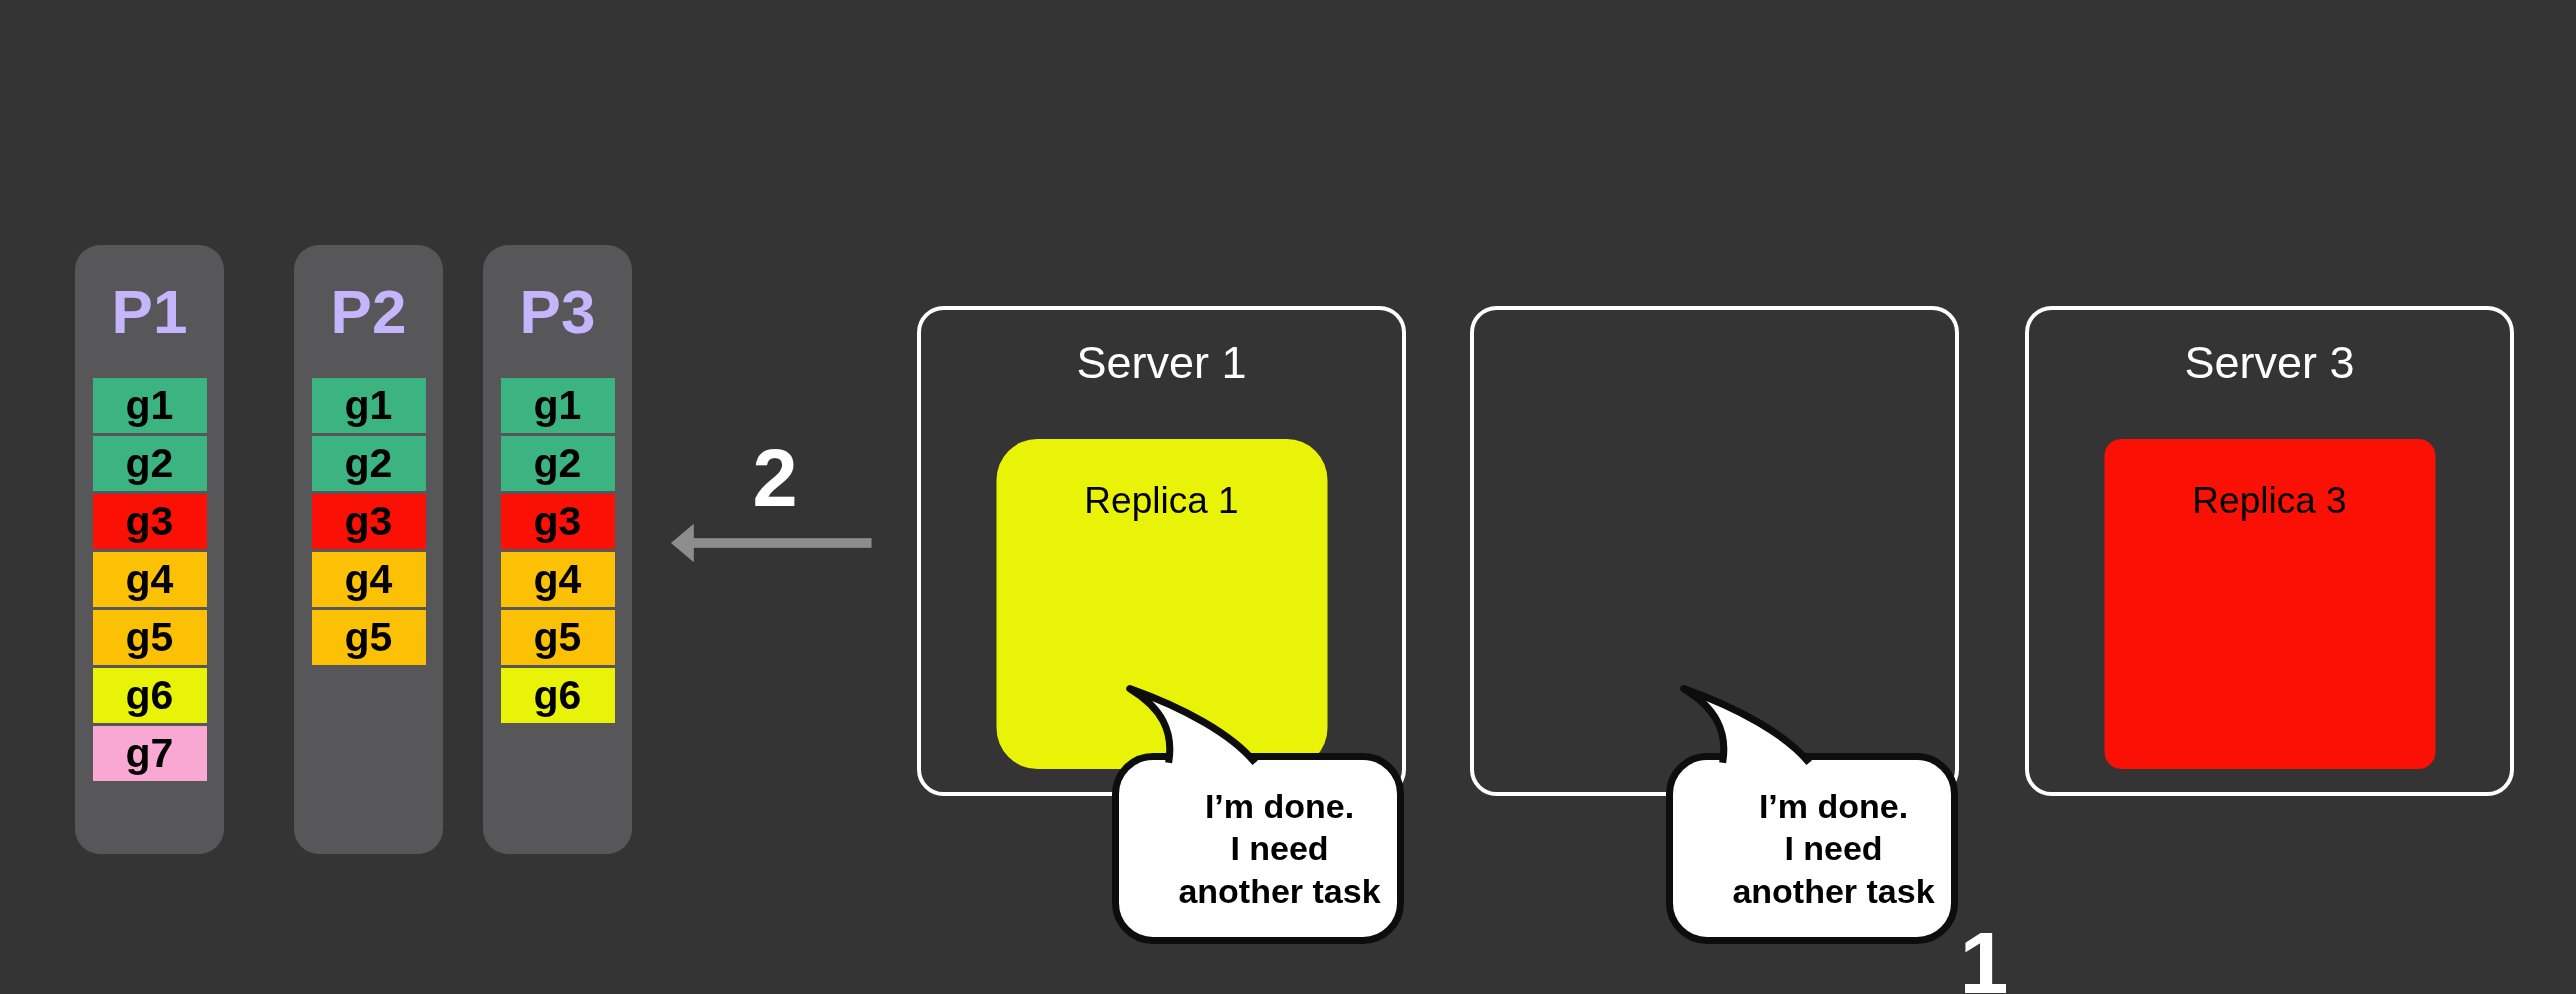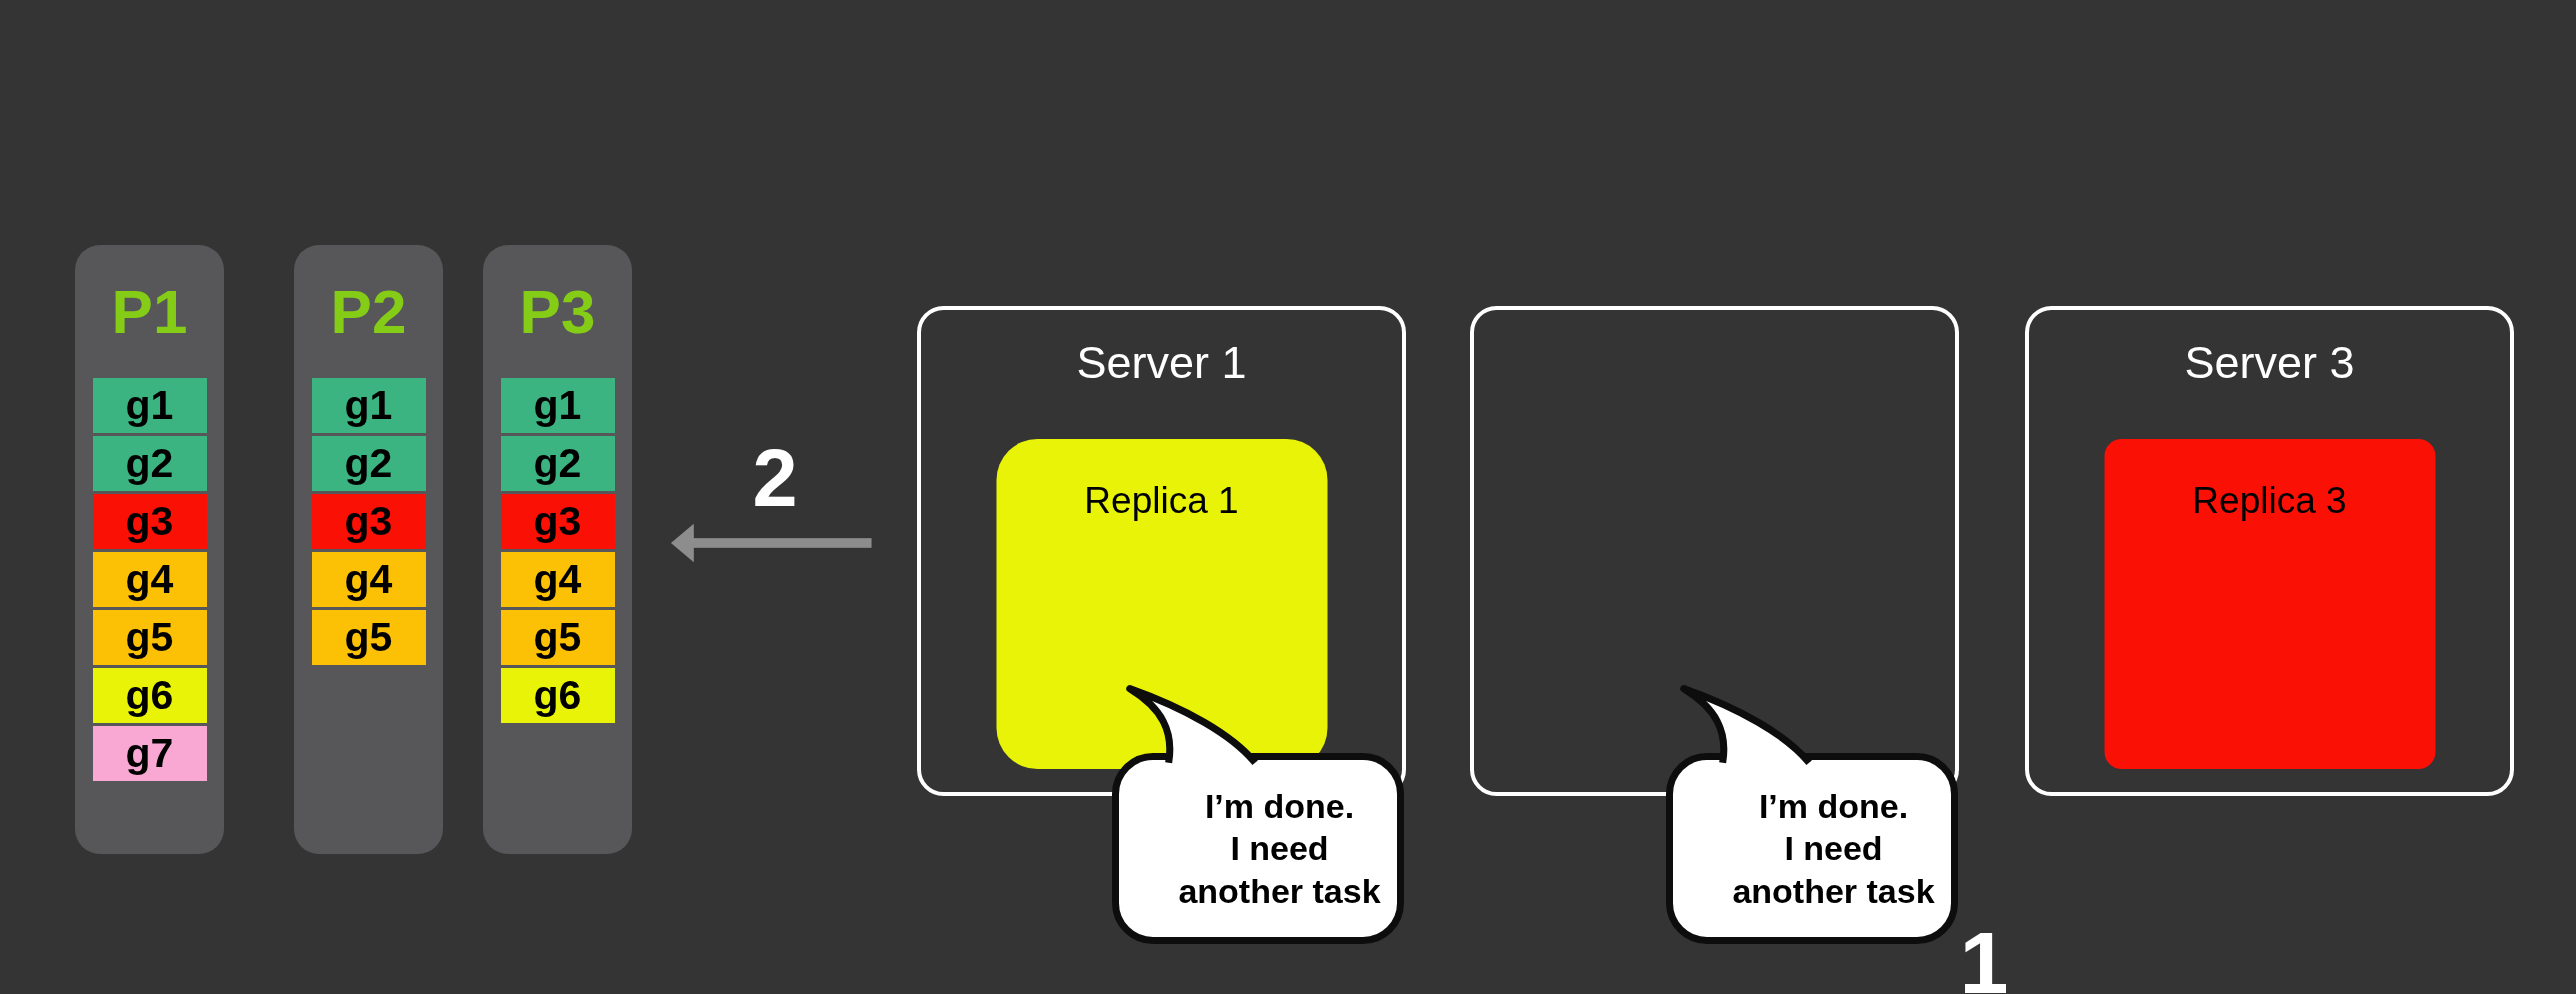--- a/index.html
+++ b/index.html
@@ -2,21 +2,21 @@
 <html style="font-size:14px"><head>
 <meta charset="utf-8">
 <style>
   html,body{margin:0;padding:0}
   body{
     position:relative;width:2576px;height:994px;overflow:hidden;
     background:#343434;font-family:"Liberation Sans",sans-serif;
   }
   
   .partition{position:absolute;top:245px;width:149px;height:609px;background:#57575a;border-radius:25px}
-  .p-title{height:133px;display:flex;align-items:center;justify-content:center;color:#84cc16;font-size:62px;font-weight:bold}
+  .p-title{height:133px;display:flex;align-items:center;justify-content:center;color:#c4b5fd;font-size:62px;font-weight:bold}
   .p-cells{display:flex;flex-direction:column;align-items:center;gap:3px}
   .cell{width:114px;height:55px;display:flex;align-items:center;justify-content:center;font-size:41px;font-weight:bold;color:#000000}
   
   .step2-label{position:absolute;left:731px;top:438px;width:88px;text-align:center;color:#ffffff;font-size:81px;font-weight:bold;line-height:1}
   .arrow-svg{position:absolute;left:667px;top:521px;width:212px;height:44px}
   
   .server{position:absolute;top:306px;width:489px;height:490px;border:4.4px solid #ffffff;border-radius:26.5px;box-sizing:border-box}
   .s-title{margin-top:28px;text-align:center;color:#ffffff;font-size:45px;line-height:1.1}
   .replica{position:absolute;left:50%;transform:translateX(-50%);top:129px;width:331px;height:330px;border-radius:41px}
   .r-label{margin-top:41px;text-align:center;font-size:37px;font-weight:normal;color:#000000}

